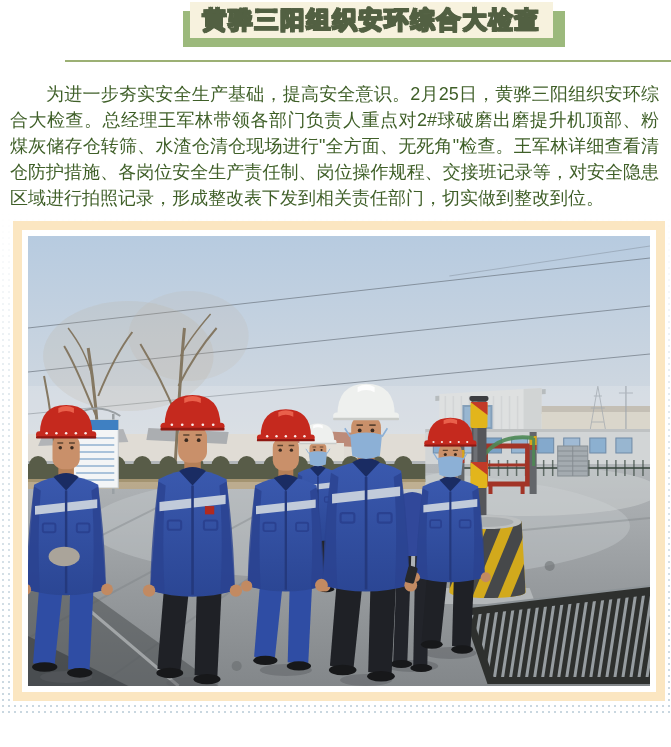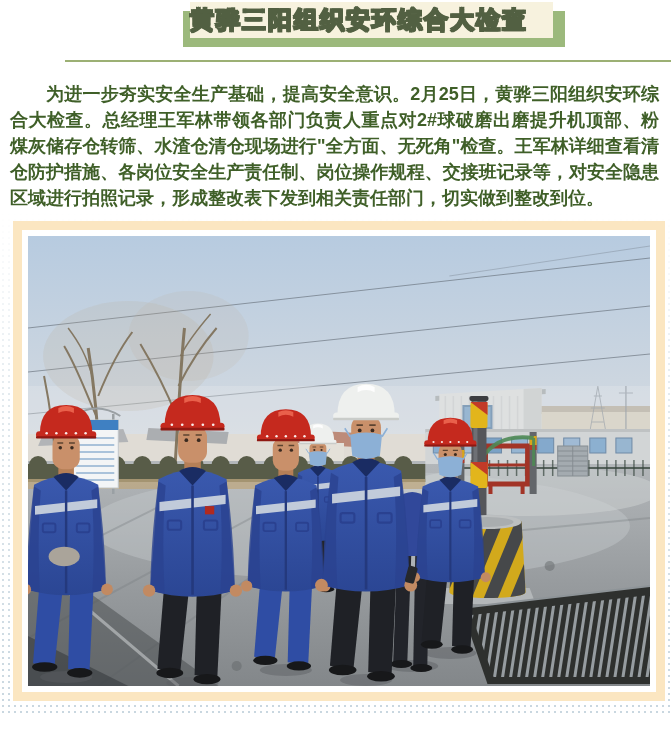--- a/index.html
+++ b/index.html
@@ -6,34 +6,34 @@
   body{
     width:671px;height:747px;overflow:hidden;background:#ffffff;
     font-family:"Liberation Sans","DejaVu Sans",sans-serif;
   }
   .page{width:671px;height:747px;position:relative;}
   
   .banner{
     position:relative;width:363px;height:36px;margin:2px 0 0 190px;
     background:#f7f2de;
     box-shadow:-7px 9px 0 #9cb97c, 12px 9px 0 #9cb97c;
-    display:flex;align-items:center;justify-content:flex-start;
+    display:flex;align-items:center;justify-content:center;
   }
   .banner-title{
     font-size:24px;font-weight:bold;letter-spacing:2px;color:#ffffff;
     -webkit-text-stroke:1.6px #526042;
     text-shadow:1px 1px 0 #526042,-1px 1px 0 #526042,1px -1px 0 #526042,-1px -1px 0 #526042;
     white-space:nowrap;
   }
   
   .divider{margin:22px 0 0 65px;height:2px;background:#9cb074;}
   
   .article{
     margin:19px 12px 0 10px;
-    font-size:18px;line-height:26px;font-weight:700;
+    font-size:18px;line-height:26px;font-weight:400;
     color:#3f5f28;text-align:justify;text-indent:2em;
   }
   
   .photo-wrap{
     margin-top:0;padding:10px 6px 12px 13px;
     background-color:#fff;
     background-image:
       linear-gradient(180deg,rgba(255,255,255,1) 0%,rgba(255,255,255,.45) 40%,rgba(255,255,255,0) 100%),
       radial-gradient(circle,#c9d7e0 1.1px,rgba(255,255,255,0) 1.4px);
     background-size:auto,6px 6px;

